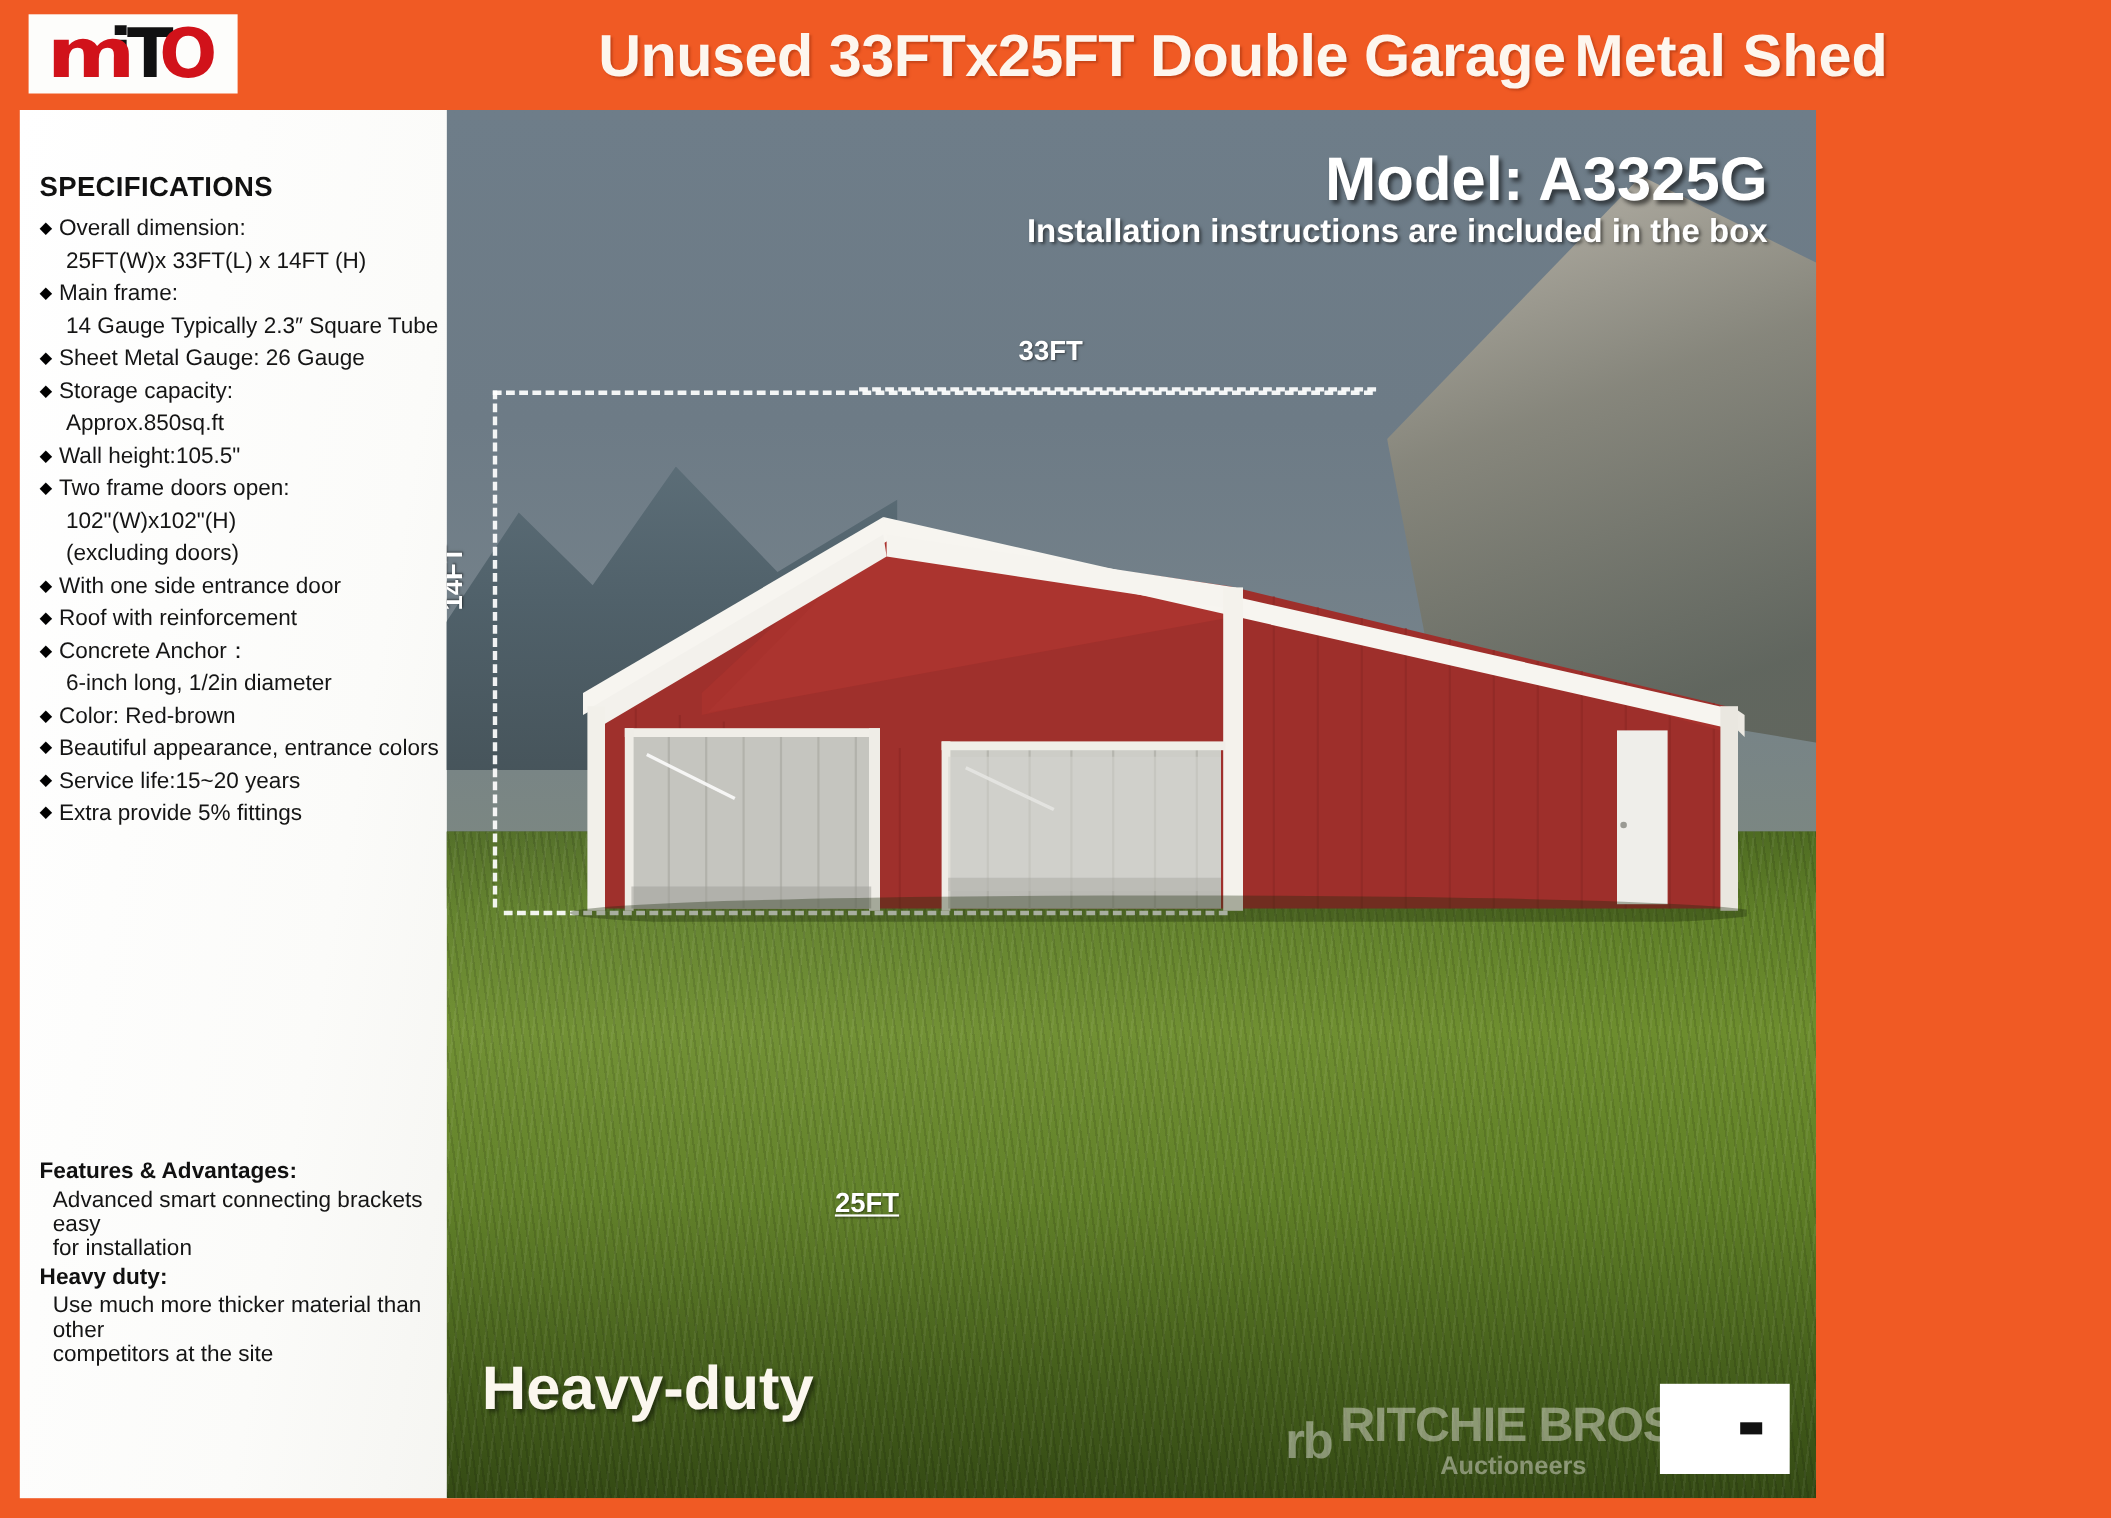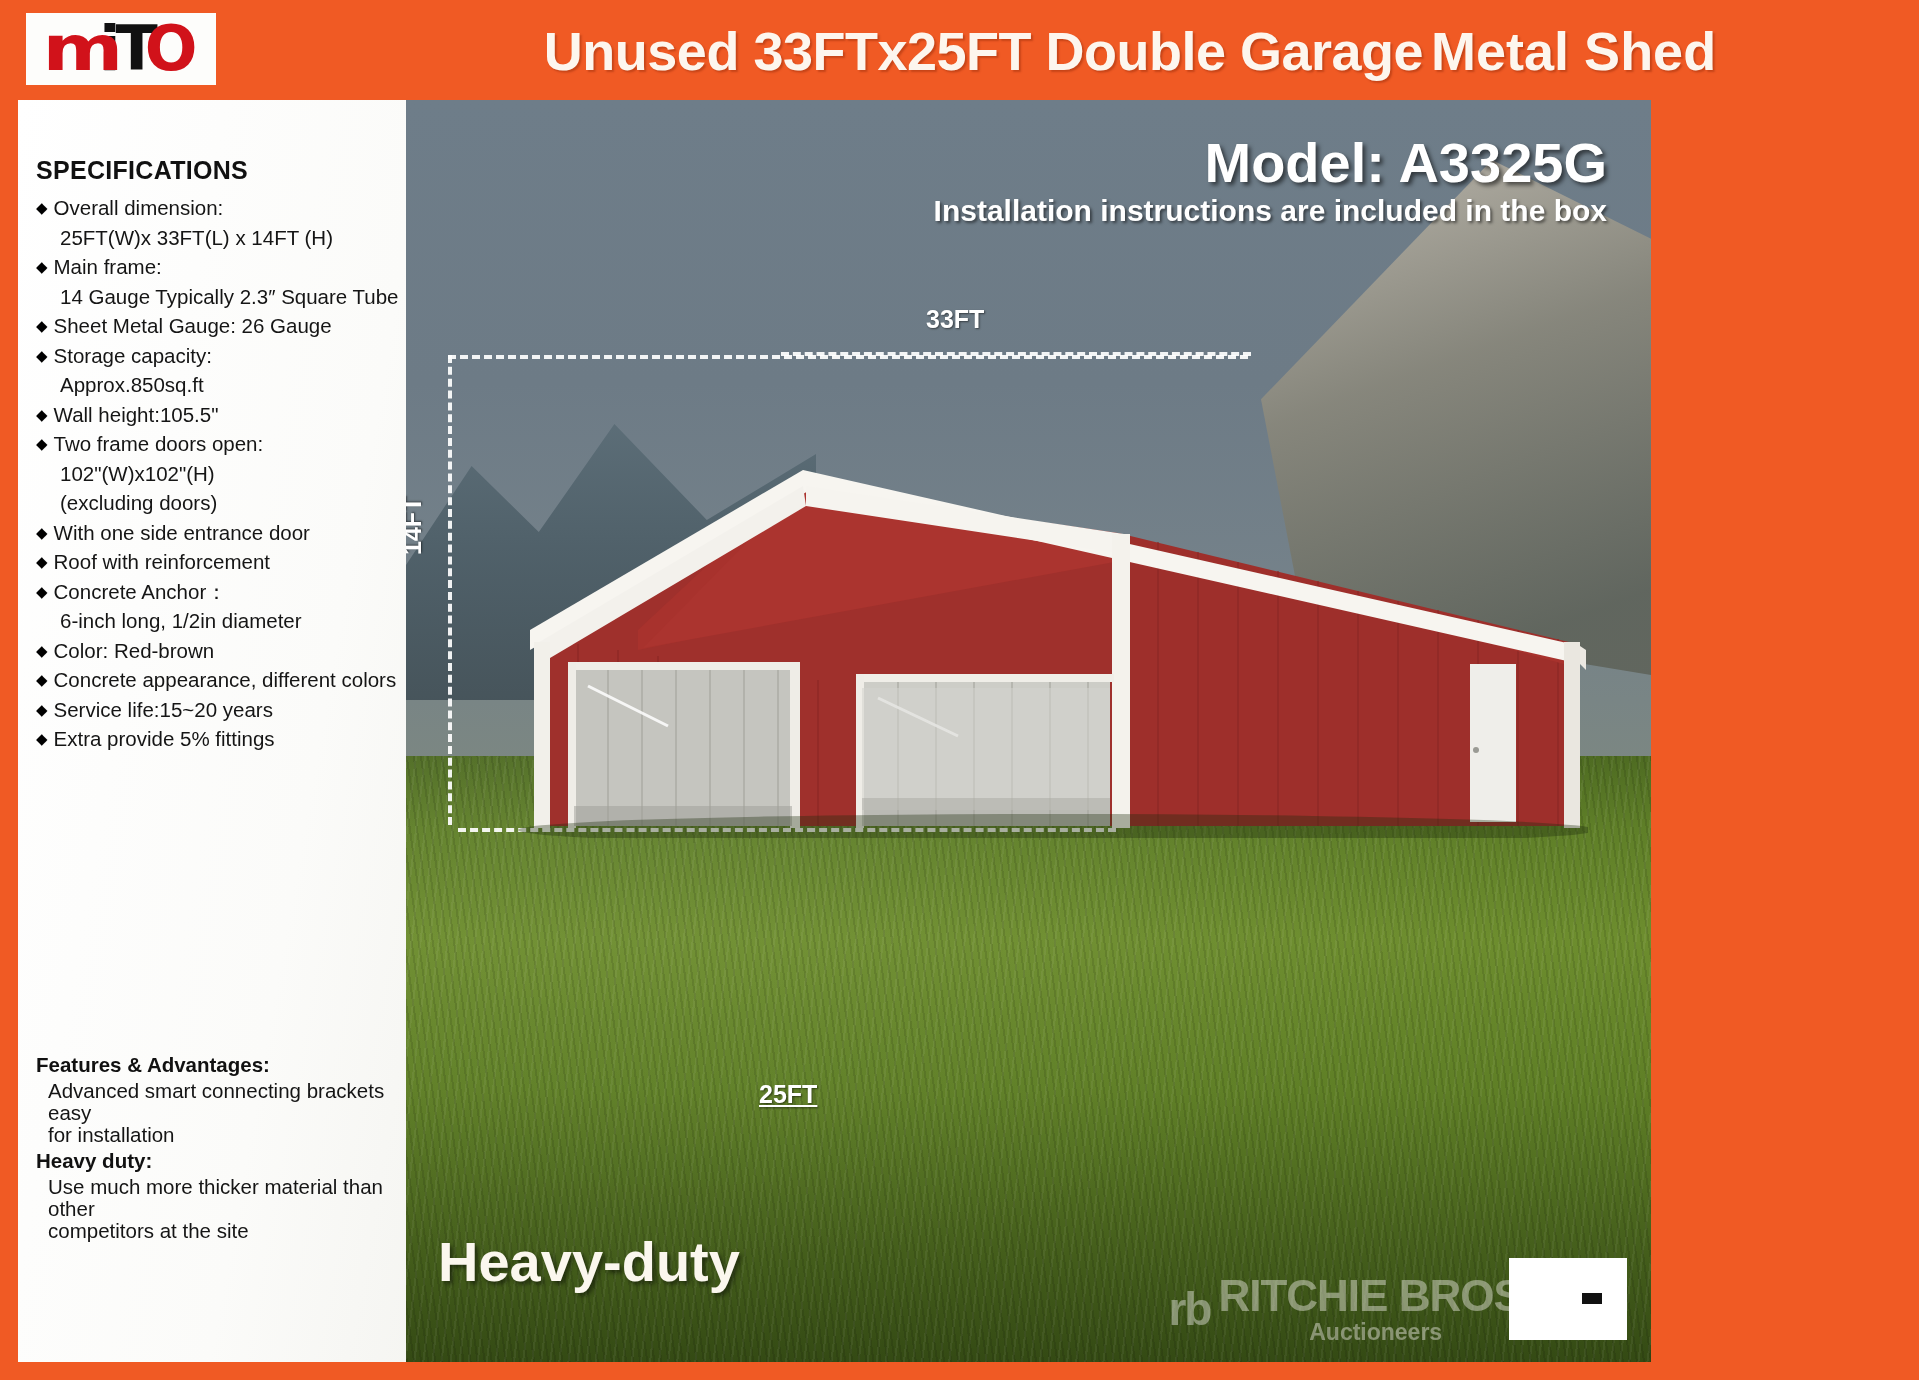--- a/index.html
+++ b/index.html
@@ -208,21 +208,21 @@
           <span class="spec-bullet">◆</span>
           <span>Concrete Anchor：</span>
         </div>
         <div class="spec-sub">6-inch long, 1/2in diameter</div>
         <div class="spec-item">
           <span class="spec-bullet">◆</span>
           <span>Color: Red-brown</span>
         </div>
         <div class="spec-item">
           <span class="spec-bullet">◆</span>
-          <span>Concrete appearance, different colors</span>
+          <span>Beautiful appearance, entrance colors</span>
         </div>
         <div class="spec-item">
           <span class="spec-bullet">◆</span>
           <span>Service life:15~20 years</span>
         </div>
         <div class="spec-item">
           <span class="spec-bullet">◆</span>
           <span>Extra provide 5% fittings</span>
         </div>
       </div>

